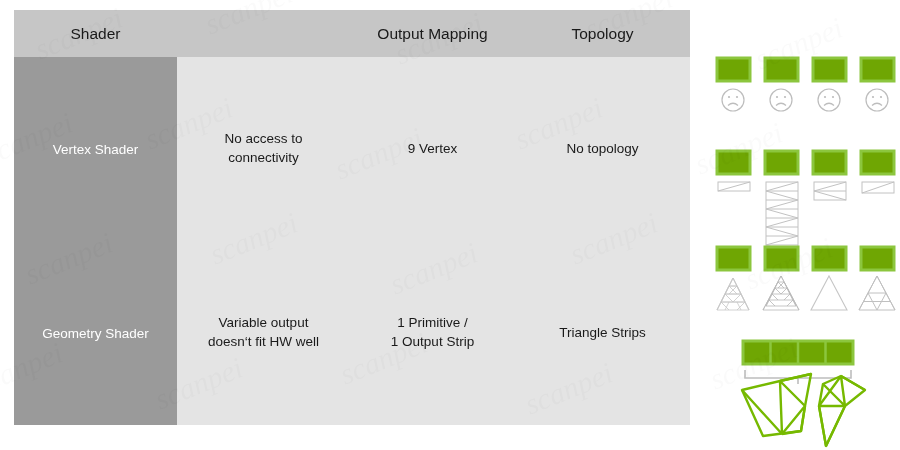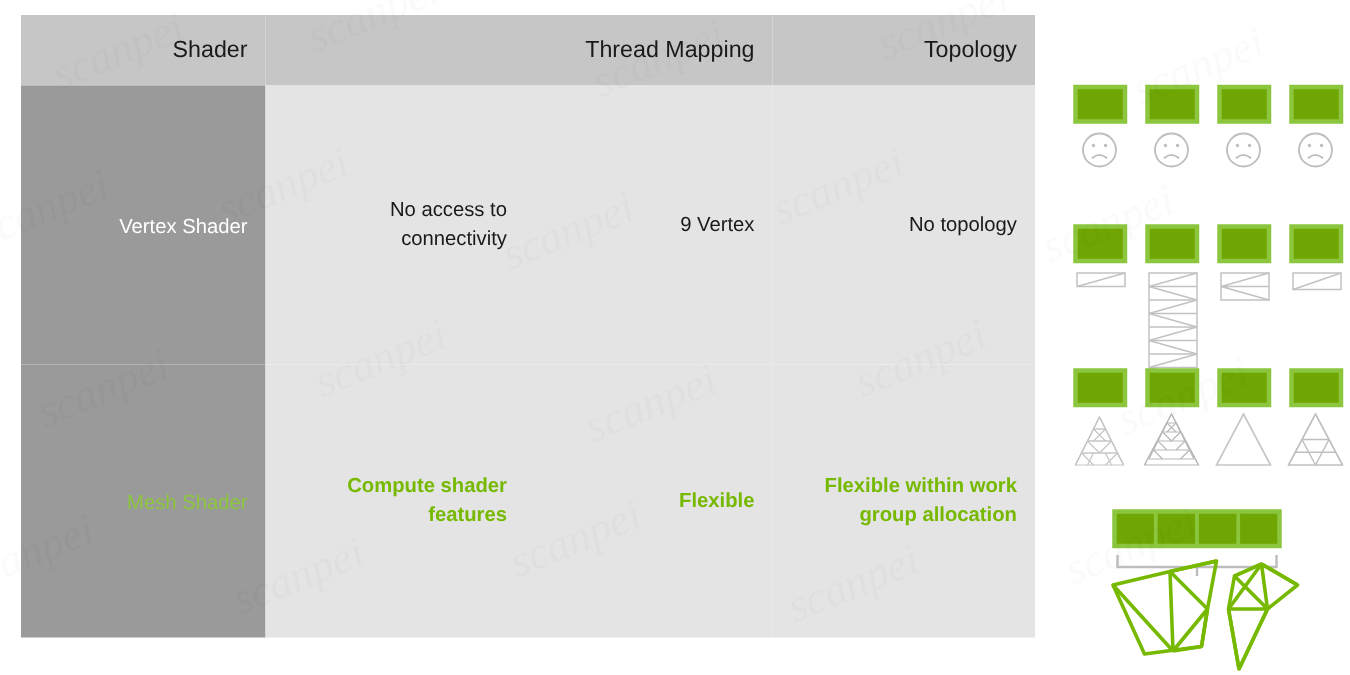--- a/index.html
+++ b/index.html
@@ -38,21 +38,21 @@
   #comparison-table col.c1 { width: 163px; }
   #comparison-table col.c2 { width: 173px; }
   #comparison-table col.c3 { width: 165px; }
   #comparison-table col.c4 { width: 175px; }
 
   #comparison-table th,
   #comparison-table td {
     padding: 0 12px;
     margin: 0;
     vertical-align: middle;
-    text-align: right;
+    text-align: center;
     border: none;
   }
 
   
   thead th {
     background: #c6c6c6;
     height: 47px;
     font-size: 15.5px;
     font-weight: 400;
     color: #1a1a1a;
@@ -142,21 +142,21 @@
   <colgroup>
     <col class="c1">
       <col class="c2">
       <col class="c3">
       <col class="c4">
   </colgroup>
   <thead>
     <tr>
       <th class="hdr-shader">Shader</th>
       <th class="hdr-blank"></th>
-      <th>Thread Mapping</th>
+      <th>Output Mapping</th>
       <th>Topology</th>
     </tr>
   </thead>
   <tbody>
 
     <tr class="row-vertex">
       <td class="col-shader">Vertex Shader</td>
       <td class="col-body">
         <span class="cell-line">No access to</span>
         <span class="cell-line">connectivity</span>
@@ -164,37 +164,37 @@
       <td class="col-body">
         <span class="cell-line">9 Vertex</span>
         <span class="cell-line"></span>
       </td>
       <td class="col-body">
         <span class="cell-line">No topology</span>
         <span class="cell-line"></span>
       </td>
     </tr>
 
-
-
-    <tr class="row-mesh">
-      <td class="col-shader green-text">Mesh Shader</td>
-      <td class="col-body green-text">
-        <span class="cell-line">Compute shader</span>
-        <span class="cell-line">features</span>
-      </td>
-      <td class="col-body green-text">
-        <span class="cell-line">Flexible</span>
+    <tr class="row-geometry">
+      <td class="col-shader">Geometry Shader</td>
+      <td class="col-body">
+        <span class="cell-line">Variable output</span>
+        <span class="cell-line">doesn‘t fit HW well</span>
+      </td>
+      <td class="col-body">
+        <span class="cell-line">1 Primitive /</span>
+        <span class="cell-line">1 Output Strip</span>
+      </td>
+      <td class="col-body">
+        <span class="cell-line">Triangle Strips</span>
         <span class="cell-line"></span>
       </td>
-      <td class="col-body green-text">
-        <span class="cell-line">Flexible within work</span>
-        <span class="cell-line">group allocation</span>
-      </td>
     </tr>
+
+
 
   </tbody>
 </table>
 
 <svg id="pipeline-diagram" viewBox="0 0 205 450" preserveAspectRatio="none">
 
   <g>
 
     <g>
       <rect x="22" y="58" width="33" height="23" fill="#6fa603" stroke="#8cc63e" stroke-width="3"></rect>

